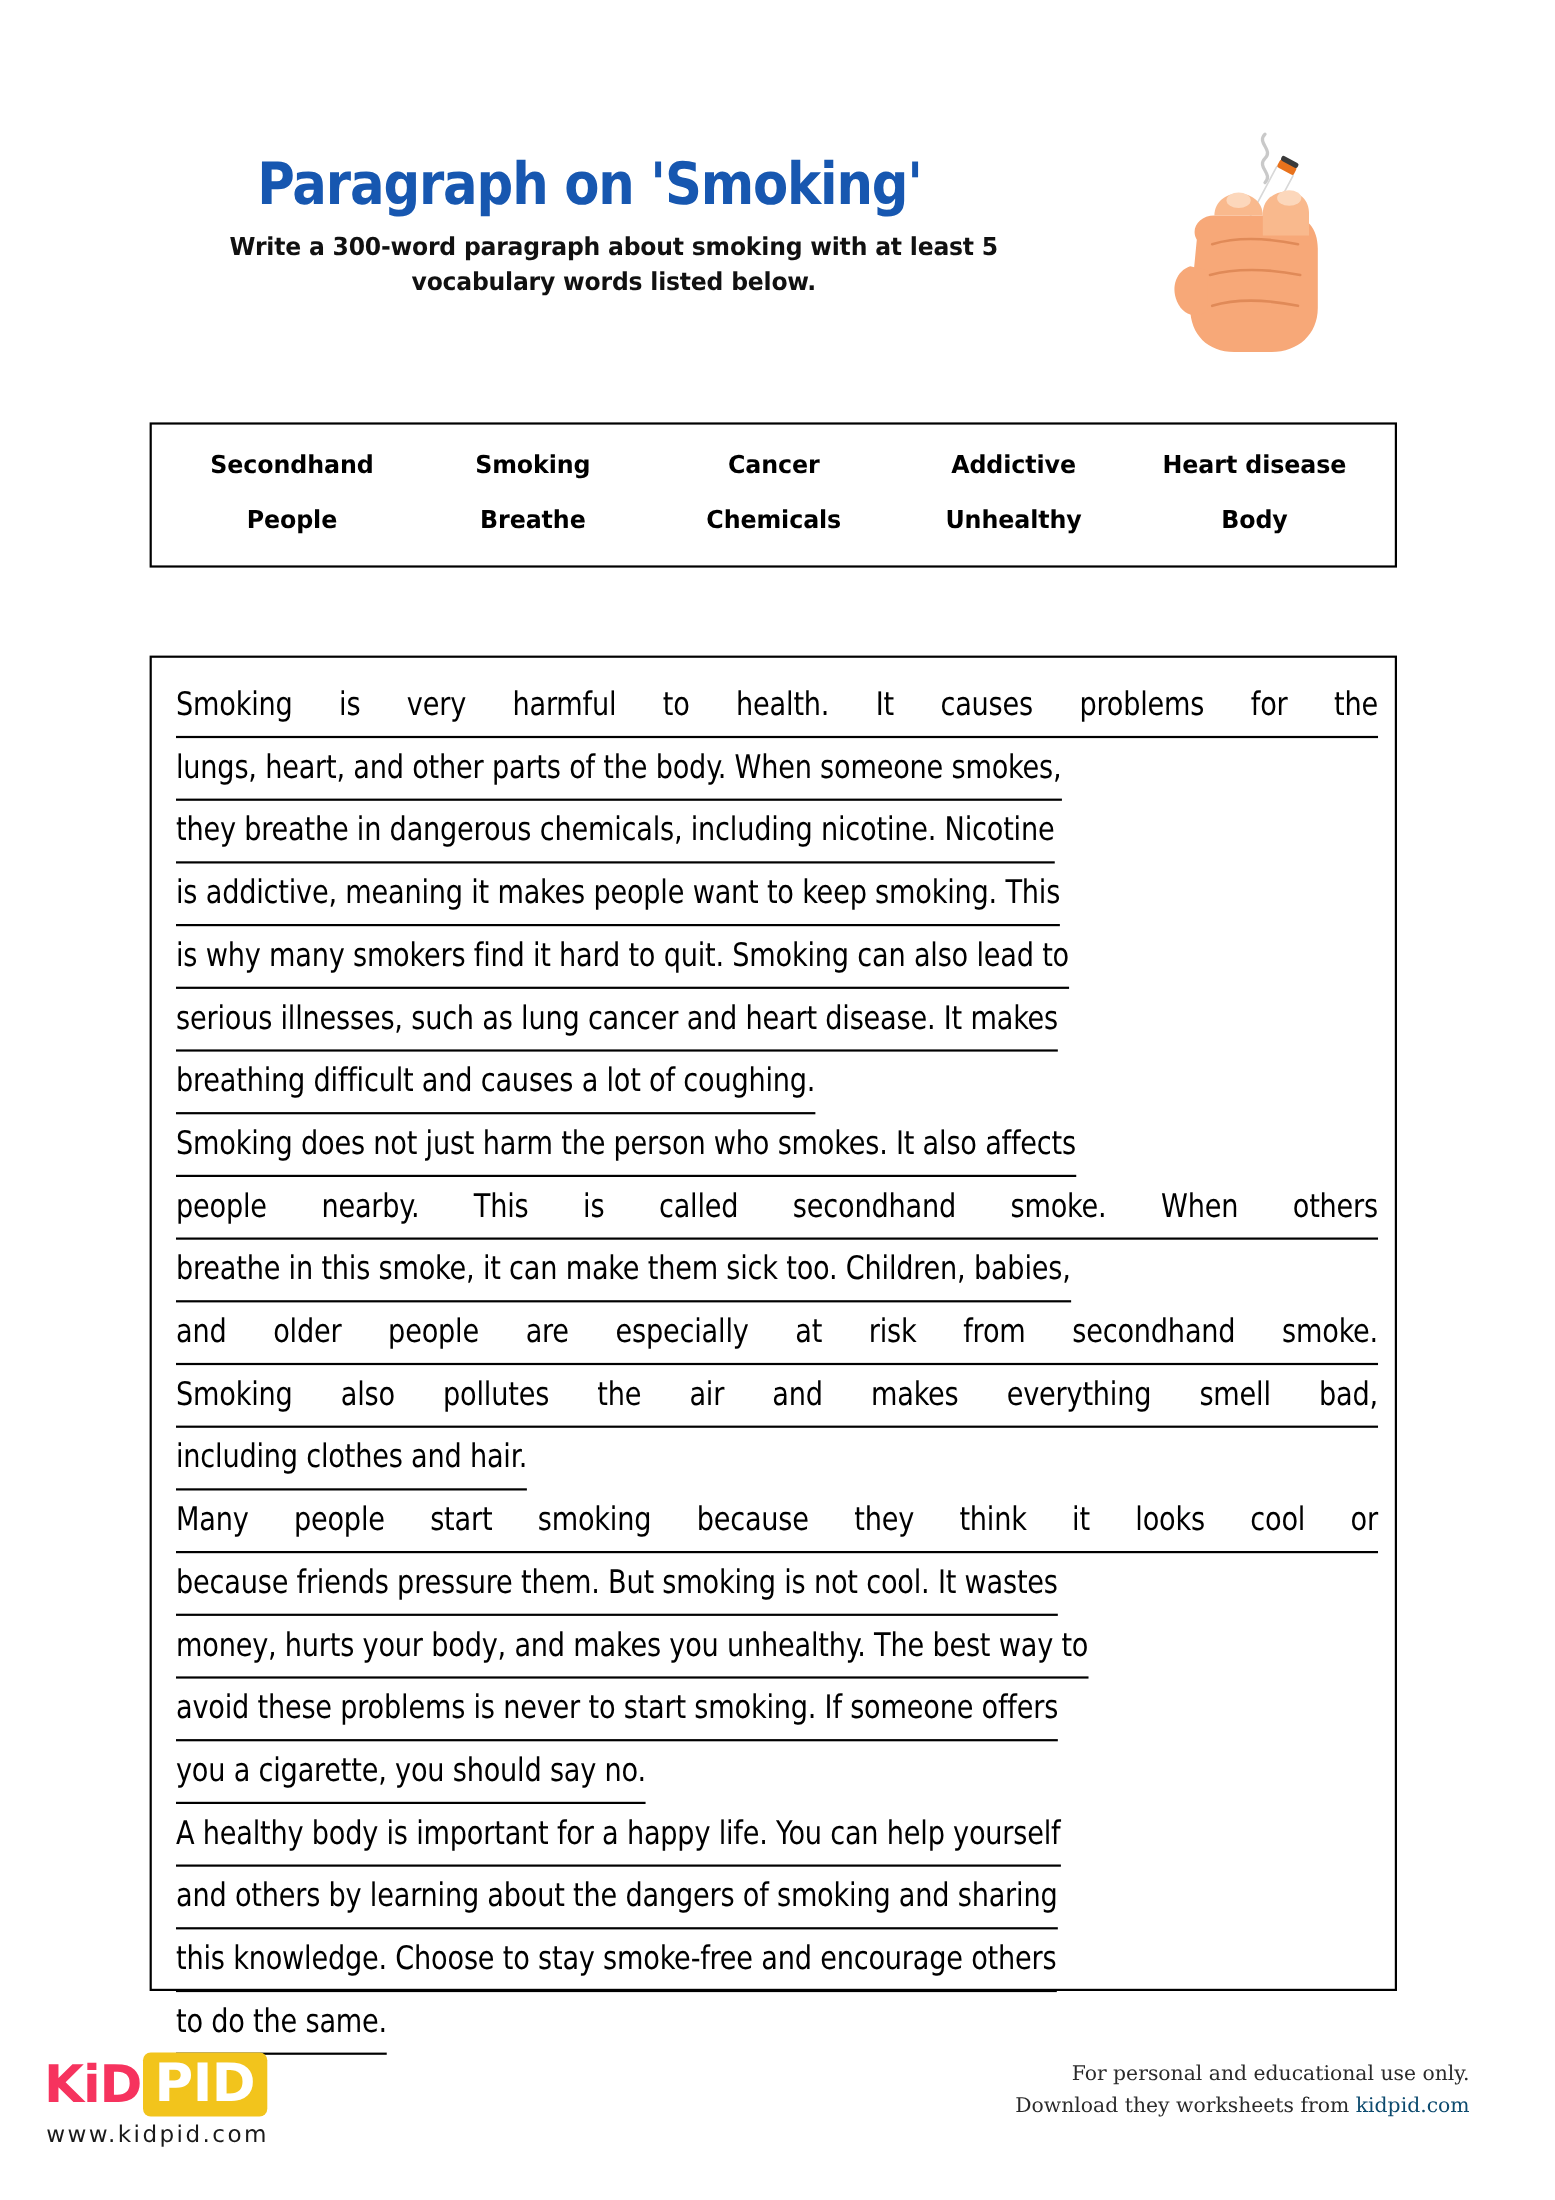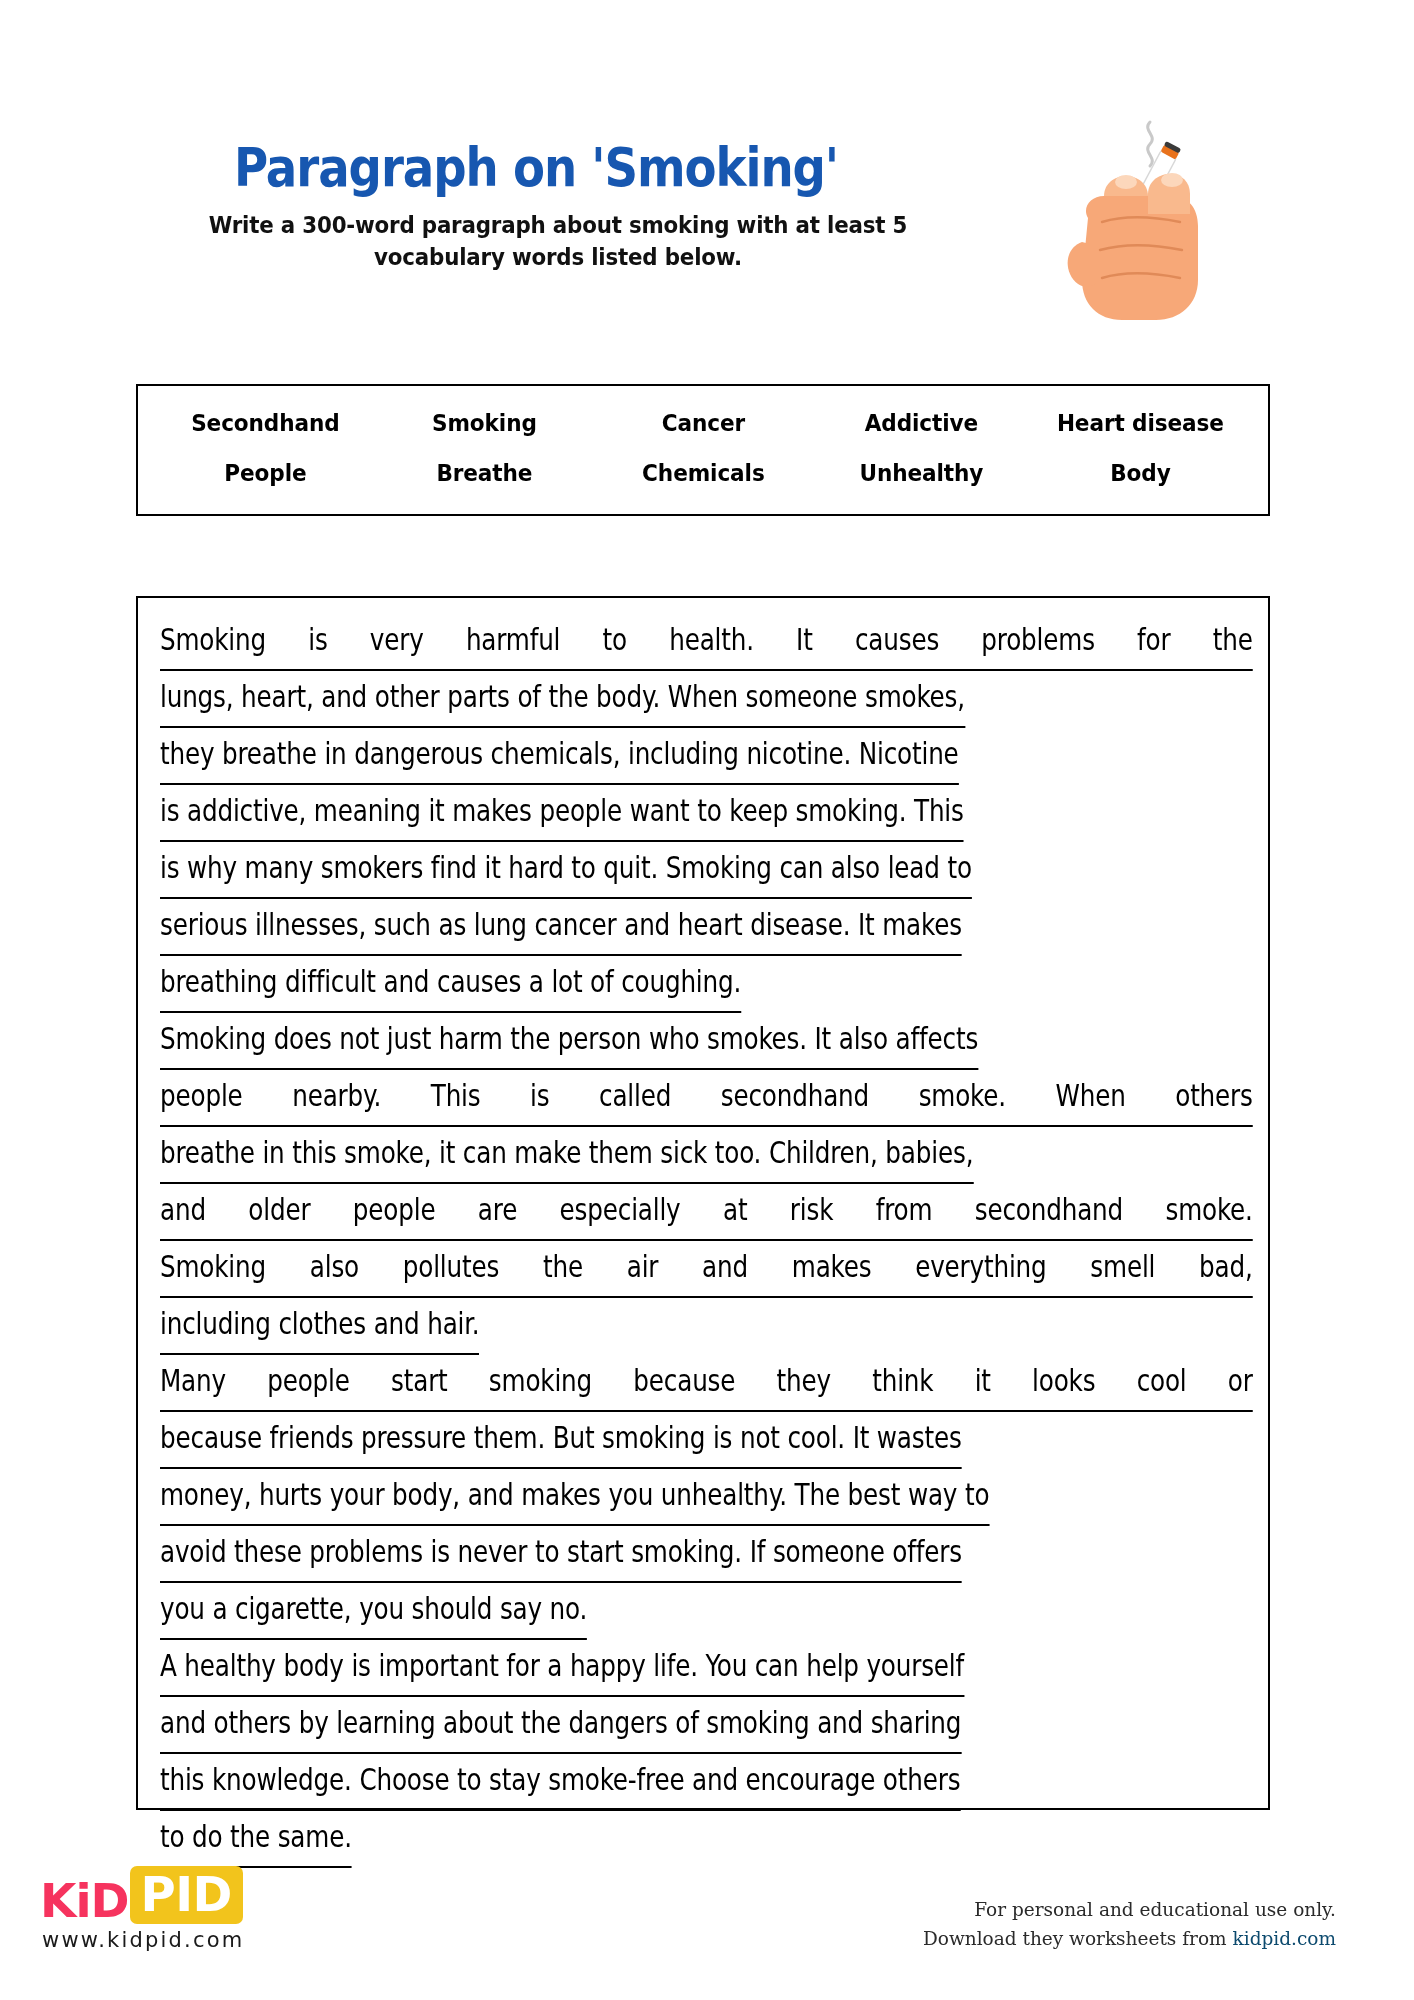--- a/index.html
+++ b/index.html
@@ -142,21 +142,21 @@
     left: 0;
     bottom: 0;
     width: 1414px;
     height: 150px;
   }
   .logo {
     position: absolute;
     left: 40px;
     top: 16px;
     display: flex;
-    align-items: flex-end;
+    align-items: center;
   }
   .logo-kid {
     font-family: "DejaVu Sans", sans-serif;
     font-weight: bold;
     font-size: 47px;
     color: #f6335e;
     letter-spacing: -1px;
     line-height: 1;
   }
   .logo-pid {
@@ -182,21 +182,20 @@
   }
   .footer-right {
     position: absolute;
     right: 78px;
     top: 22px;
     text-align: right;
     font-family: "DejaVu Serif", serif;
     font-size: 18.5px;
     color: #2a2a2a;
     line-height: 1.55;
-    margin-top: 24px;
   }
   .footer-right a,
   .footer-link {
     color: #0c4a6e;
   }
 </style>
 </head>
 <body>
 
 <div class="page">

